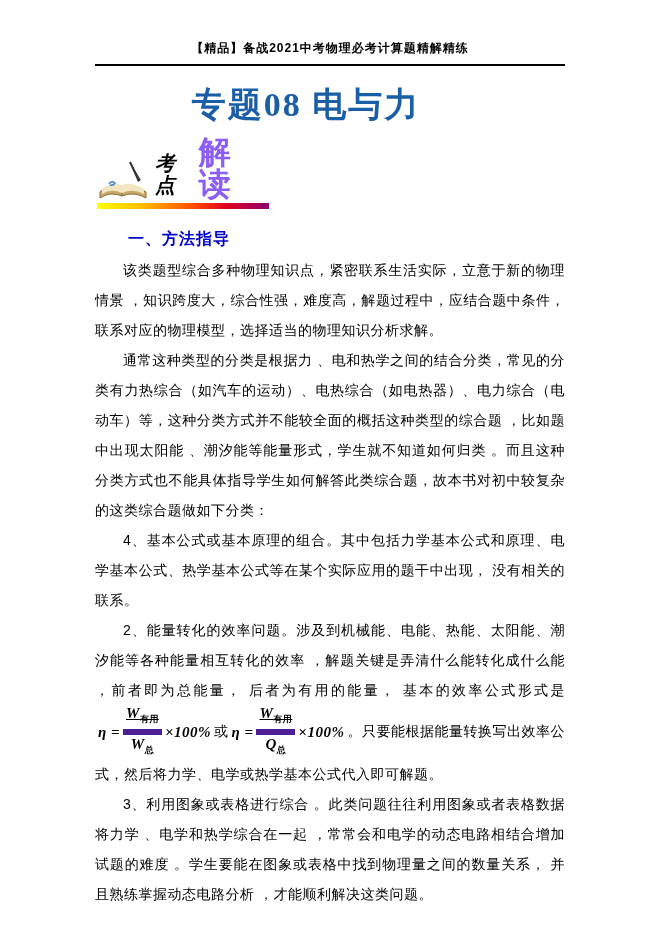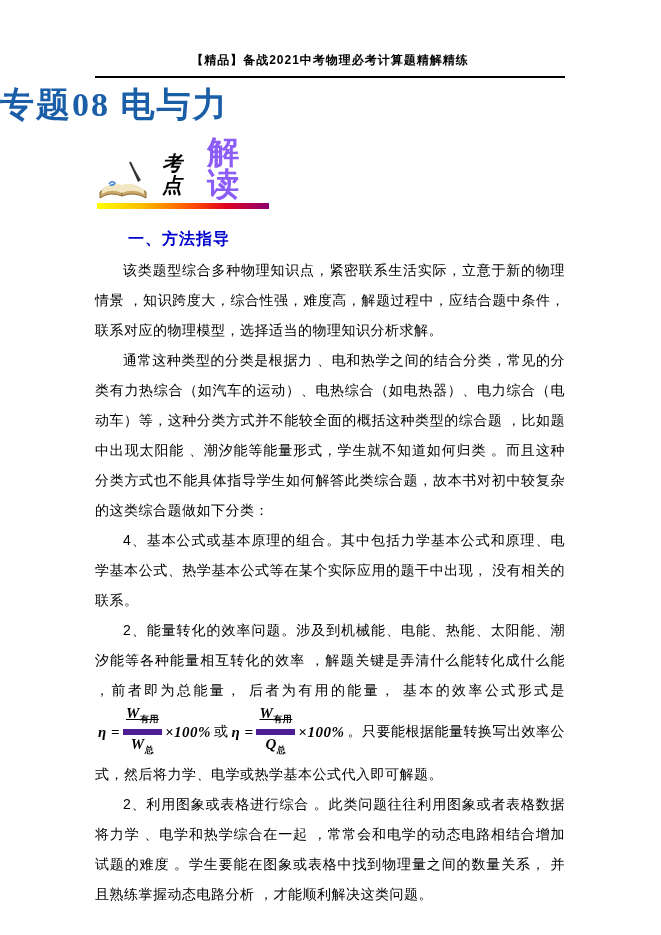--- a/index.html
+++ b/index.html
@@ -2,33 +2,33 @@
 <html><head>
 <meta charset="utf-8">
 <style>
   html,body{margin:0;padding:0;background:#ffffff;}
   .page{
     position:relative;width:661px;height:935px;background:#ffffff;overflow:hidden;
     font-family:"Liberation Sans","DejaVu Sans",sans-serif;color:#000;
   }
   
   .header{
-    position:absolute;top:52px;left:95px;width:470px;text-align:center;
+    position:absolute;top:40px;left:95px;width:470px;text-align:center;
     font-size:12px;font-weight:bold;letter-spacing:1px;
     padding-bottom:7px;border-bottom:2px solid #000;
   }
   
   .title{
-    position:absolute;top:82px;left:0;width:612px;margin:0;
+    position:absolute;top:82px;left:0;width:612px;margin:0;text-align:center;
     font-family:"Liberation Serif","DejaVu Serif",serif;
     font-size:34px;font-weight:bold;color:#1b5ea8;letter-spacing:2px;
   }
   
   .badge{position:absolute;top:156px;left:97px;width:172px;}
-  .badge-row{display:flex;align-items:flex-end;height:44px;gap:7px;}
+  .badge-row{display:flex;align-items:flex-end;height:44px;}
   .book{width:52px;height:40px;flex:0 0 auto;}
   .badge-black{
     font-size:20px;font-weight:bold;font-style:italic;letter-spacing:3px;
     margin-left:6px;line-height:1.1;padding-bottom:4px;
   }
   .badge-red{
     font-family:"Liberation Serif","DejaVu Serif",serif;
     font-size:32px;font-weight:bold;color:#8b5cf6;letter-spacing:5px;line-height:1;
   }
   .gradient-bar{
@@ -93,17 +93,17 @@
 
     <p class="body-par">该类题型综合多种物理知识点，紧密联系生活实际，立意于新的物理情景 ，知识跨度大，综合性强，难度高，解题过程中，应结合题中条件， 联系对应的物理模型，选择适当的物理知识分析求解。</p>
 
 
     <p class="body-par">通常这种类型的分类是根据力 、电和热学之间的结合分类，常见的分类有力热综合（如汽车的运动）、电热综合（如电热器）、电力综合（电动车）等，这种分类方式并不能较全面的概括这种类型的综合题 ，比如题中出现太阳能 、潮汐能等能量形式，学生就不知道如何归类 。而且这种分类方式也不能具体指导学生如何解答此类综合题，故本书对初中较复杂的这类综合题做如下分类：</p>
 
     <p class="body-par">4、基本公式或基本原理的组合。其中包括力学基本公式和原理、电学基本公式、热学基本公式等在某个实际应用的题干中出现， 没有相关的联系。</p>
 
     <p class="body-par"><span>2、能量转化的效率问题。涉及到机械能、电能、热能、太阳能、潮汐能等各种能量相互转化的效率 ，解题关键是弄清什么能转化成什么能 ，前者即为总能量， 后者为有用的能量， 基本的效率公式形式是</span><span class="formula"><span class="f-lhs">η =</span><span class="frac"><span class="num"><span>W</span><sub>有用</sub></span><span class="den"><span>W</span><sub>总</sub></span></span><span class="f-factor">×100%</span></span><span>或</span><span class="formula"><span class="f-lhs">η =</span><span class="frac"><span class="num"><span>W</span><sub>有用</sub></span><span class="den"><span>Q</span><sub>总</sub></span></span><span class="f-factor">×100%</span></span><span>。只要能根据能量转换写出效率公式，然后将力学、电学或热学基本公式代入即可解题。</span></p>
 
-    <p class="body-par">2、利用图象或表格进行综合 。此类问题往往利用图象或者表格数据将力学 、电学和热学综合在一起 ，常常会和电学的动态电路相结合增加试题的难度 。学生要能在图象或表格中找到物理量之间的数量关系， 并且熟练掌握动态电路分析 ，才能顺利解决这类问题。</p>
+    <p class="body-par">3、利用图象或表格进行综合 。此类问题往往利用图象或者表格数据将力学 、电学和热学综合在一起 ，常常会和电学的动态电路相结合增加试题的难度 。学生要能在图象或表格中找到物理量之间的数量关系， 并且熟练掌握动态电路分析 ，才能顺利解决这类问题。</p>
 
   </div>
 
 </div>
 
 </body></html>

